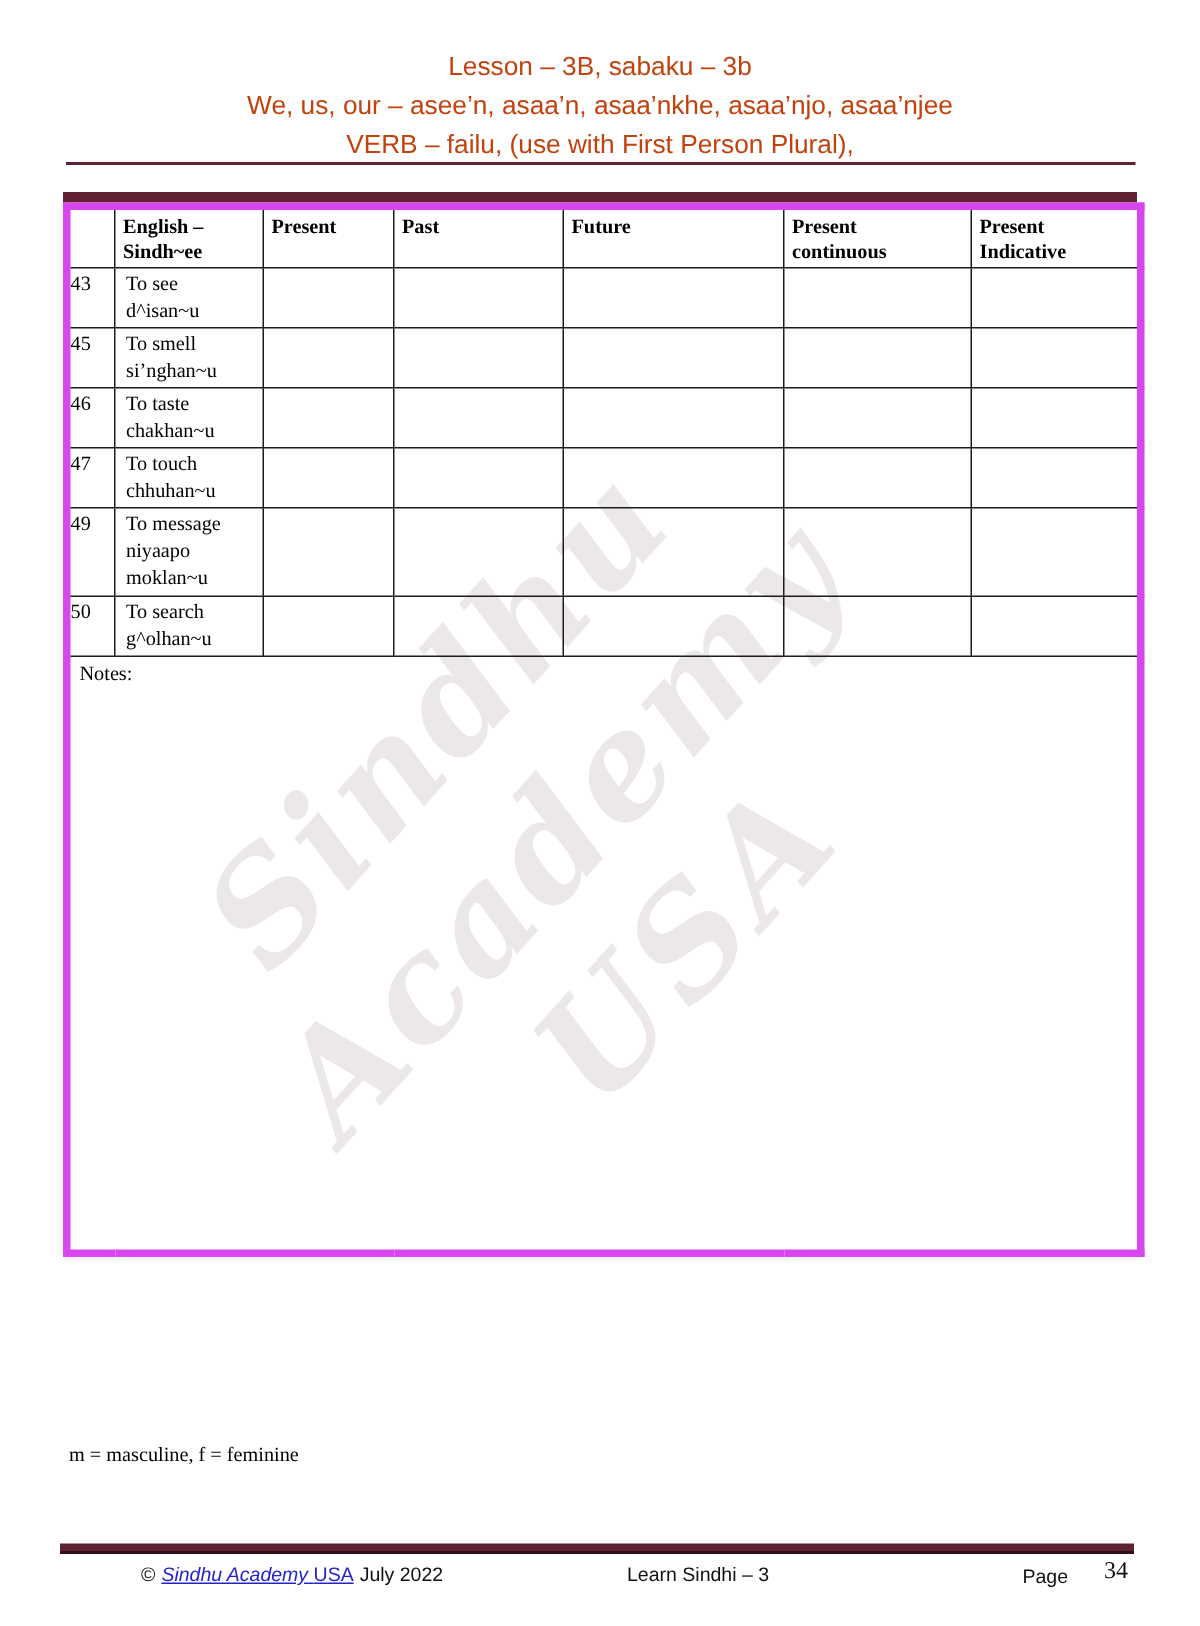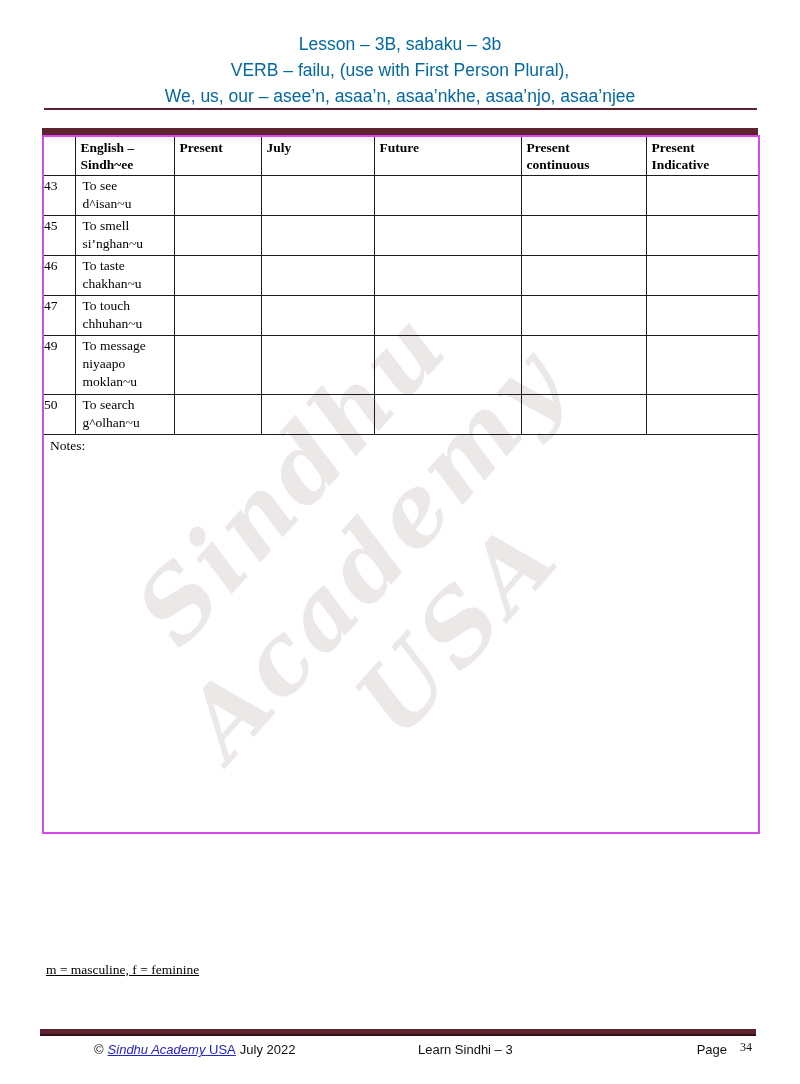--- a/index.html
+++ b/index.html
@@ -19,34 +19,34 @@
   }
   .watermark .wm-line1 { font-size:96px; line-height:112px; letter-spacing:4px; }
   .watermark .wm-line2 { font-size:96px; line-height:112px; letter-spacing:6px; }
 
   .content { position:relative; z-index:1; }
 
   
   .heading {
     position:absolute; left:0; top:31px; width:100%;
     text-align:center; font-family:"Liberation Sans", sans-serif;
-    font-size:17.5px; line-height:26px; color:#0369a1;
+    font-size:17.5px; line-height:26px; color:#c2410c;
   }
   .heading-rule {
     position:absolute; left:44px; top:108px; width:713px; height:2px;
     background:#5e2231;
   }
 
   
   .table-wrap { position:absolute; left:42px; top:128px; width:716px; }
   .table-topbar { width:716px; height:7px; background:#5e2231; }
   table.verb {
     border-collapse:collapse; table-layout:fixed; width:716px;
     background:transparent;
-    border:2px solid #d946ef;
+    border:5px solid #d946ef;
   }
   table.verb th, table.verb td {
     border:1.5px solid #1c1c1c;
     vertical-align:top; background:transparent;
   }
   table.verb th {
     font-family:"Liberation Serif", serif; font-size:13.5px; font-weight:bold;
     text-align:left; padding:2px 5px; white-space:pre-line; line-height:17px;
     height:37px;
   }
@@ -58,21 +58,21 @@
     white-space:pre-line;
   }
   td.blank { }
   td.notes {
     height:398px; font-size:13.5px; padding:3px 6px; vertical-align:top;
   }
 
   
   .legend {
     position:absolute; left:46px; top:962px;
-    font-size:13.5px; font-family:"Liberation Serif", serif;text-decoration:underline;
+    font-size:13.5px; font-family:"Liberation Serif", serif;
   }
 
   
   .footer-bar {
     position:absolute; left:40px; top:1029px; width:716px; height:7px;
     background:#5e2231; border-bottom:2px solid #330f18;
   }
   .footer-row {
     position:absolute; left:40px; top:1042px; width:716px; height:22px;
     font-family:"Liberation Sans", sans-serif; font-size:13px; color:#111;text-align:right;
@@ -82,37 +82,37 @@
   .footer-right { position:absolute; right:4px; top:0; white-space:nowrap; }
   .footer-link {
     color:#2323cc; text-decoration:underline; cursor:pointer;
   }
   .footer-link .lnk-italic { font-style:italic; }
   .footer-link .lnk-upright { font-style:normal; }
   .copyright-sym { margin-right:4px; }
   .date-text { margin-left:4px; }
   .page-num {
     font-family:"Liberation Serif", serif; position:relative; top:-3px;
-    margin-left:13px; font-size:12px;
+    margin-left:24px; font-size:16px;
   }
 </style>
 </head>
 <body>
 
 <div class="watermark">
   <div class="wm-line1">Sindhu Academy</div>
   <div class="wm-line2">USA</div>
 </div>
 
 <div class="content">
 
   <div class="heading">
     <div>Lesson – 3B, sabaku – 3b</div>
+    <div>We, us, our – asee’n, asaa’n, asaa’nkhe, asaa’njo, asaa’njee</div>
     <div>VERB – failu, (use with First Person Plural),</div>
-    <div>We, us, our – asee’n, asaa’n, asaa’nkhe, asaa’njo, asaa’njee</div>
   </div>
   <div class="heading-rule"></div>
 
   <div class="table-wrap">
     <div class="table-topbar"></div>
     <table class="verb">
       <colgroup>
         <col style="width:32px">
           <col style="width:99px">
           <col style="width:87px">
@@ -120,21 +120,21 @@
           <col style="width:147px">
           <col style="width:125px">
         <col style="width:113px">
       </colgroup>
       <thead>
         <tr>
           <th></th>
           <th>English –
 Sindh~ee</th>
           <th>Present</th>
-          <th>July</th>
+          <th>Past</th>
           <th>Future</th>
           <th>Present
 continuous</th>
           <th>Present
 Indicative</th>
         </tr>
       </thead>
       <tbody id="verb-rows">
           <tr style="height: 38px;">
             <td class="num">43</td>

